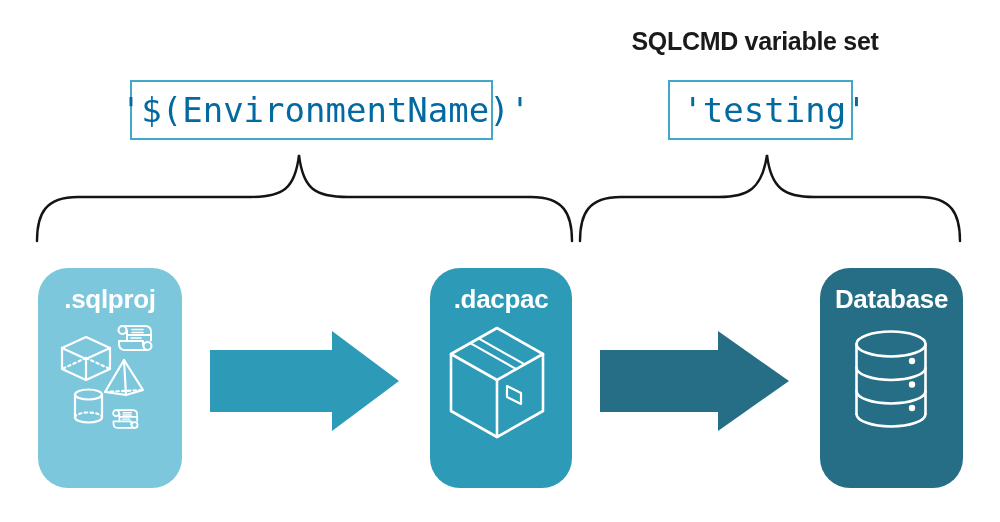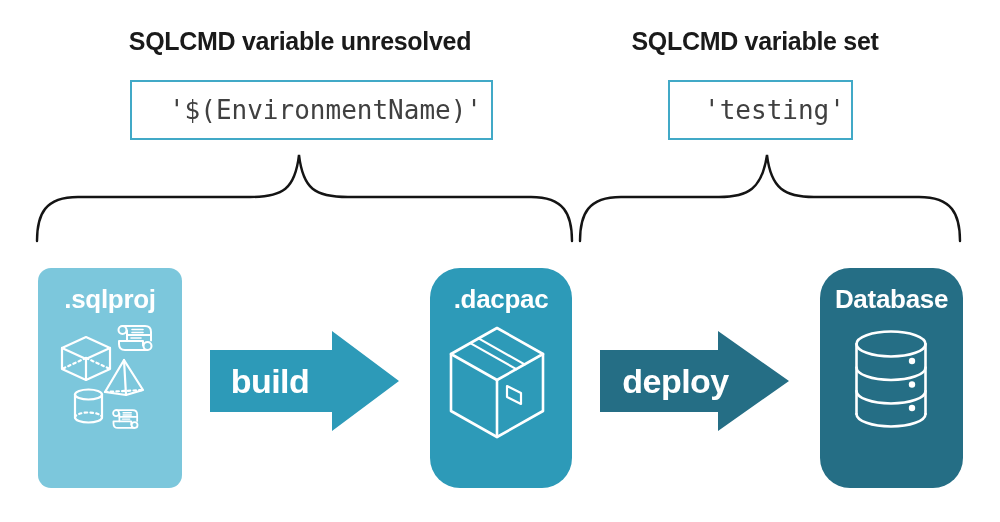--- a/index.html
+++ b/index.html
@@ -15,75 +15,72 @@
   .heading-right{left:555px;width:400px;}
   .codebox{
     position:absolute;top:80px;height:60px;background:#ffffff;
     border:2.5px solid #41a9c7;box-sizing:border-box;
     display:flex;align-items:center;justify-content:center;
   }
   .codebox-left{left:130px;width:363px;}
   .codebox-right{left:668px;width:185px;}
   .code-text{
     font-family:"DejaVu Sans Mono","Liberation Mono",monospace;
-    font-size:26px;color:#404040;white-space:nowrap;margin-left:28px;
+    font-size:34px;color:#0369a1;white-space:nowrap;margin-left:28px;
   }
   .overlay{position:absolute;left:0;top:0;width:1000px;height:522px;pointer-events:none;}
   .brace{fill:none;stroke:#141414;stroke-width:2.4;stroke-linecap:round;}
   .arrow-build{fill:#2d9ab8;}
   .arrow-deploy{fill:#256e85;}
   .arrow-label{
     position:absolute;height:44px;line-height:44px;text-align:center;
     font-size:34px;font-weight:700;color:#ffffff;letter-spacing:-0.5px;
   }
   .arrow-label-build{left:205px;top:359px;width:130px;}
   .arrow-label-deploy{left:608px;top:359px;width:135px;}
   .card{
     position:absolute;top:268px;height:220px;border-radius:30px;
   }
-  .card-sqlproj{left:38px;width:144px;background:#7cc7dc;border-radius:13px;}
+  .card-sqlproj{left:38px;width:144px;background:#7cc7dc;}
   .card-dacpac{left:430px;width:142px;background:#2d9ab8;}
   .card-database{left:820px;width:143px;background:#256e85;}
   .card-label{
     position:absolute;top:16px;left:0;width:100%;text-align:center;
     font-size:26px;font-weight:700;color:#ffffff;letter-spacing:-0.3px;
   }
   .card-icon{position:absolute;}
   .icon-sqlproj{left:20px;top:50px;}
   .icon-dacpac{left:15px;top:57px;}
   .icon-database{left:33px;top:62px;}
   .wht{fill:none;stroke:#ffffff;stroke-linecap:round;stroke-linejoin:round;}
   .dash{stroke-dasharray:2.5 3.2;}
 </style>
 </head>
 <body>
 
 <div class="canvas">
 
-  <div class="heading heading-left">SQLCMD variable unresolved</div>
   <div class="heading heading-right">SQLCMD variable set</div>
 
   <div class="codebox codebox-left">
     <span class="code-text">'$(EnvironmentName)'</span>
   </div>
   <div class="codebox codebox-right">
     <span class="code-text">'testing'</span>
   </div>
 
   <svg class="overlay" viewBox="0 0 1000 522">
     <path class="brace" d="M 37 241 C 37 214 45 197 78 197 L 250 197 C 283 197 295 189 299 155
          C 303 189 315 197 348 197 L 531 197 C 564 197 572 214 572 241"></path>
     <path class="brace" d="M 580 241 C 580 214 588 197 621 197 L 719 197 C 748 197 762 189 767 155
          C 771 189 785 197 814 197 L 919 197 C 952 197 960 214 960 241"></path>
     <polygon class="arrow-build" points="210,350 332,350 332,331 399,381 332,431 332,412 210,412"></polygon>
     <polygon class="arrow-deploy" points="600,350 718,350 718,331 789,381 718,431 718,412 600,412"></polygon>
   </svg>
 
-  <div class="arrow-label arrow-label-build">build</div>
-  <div class="arrow-label arrow-label-deploy">deploy</div>
 
   <div class="card card-sqlproj">
     <div class="card-label">.sqlproj</div>
     <svg class="card-icon icon-sqlproj" width="100" height="120" viewBox="0 0 100 120">
 
       <g class="wht" stroke-width="2.2">
         <path d="M28 19 L52 30 L52 51 L28 62 L4 51 L4 30 Z"></path>
         <path d="M4 30 L28 41 L52 30"></path>
         <path d="M28 41 V62"></path>
         <path class="dash" d="M28 40 L4 51"></path>

